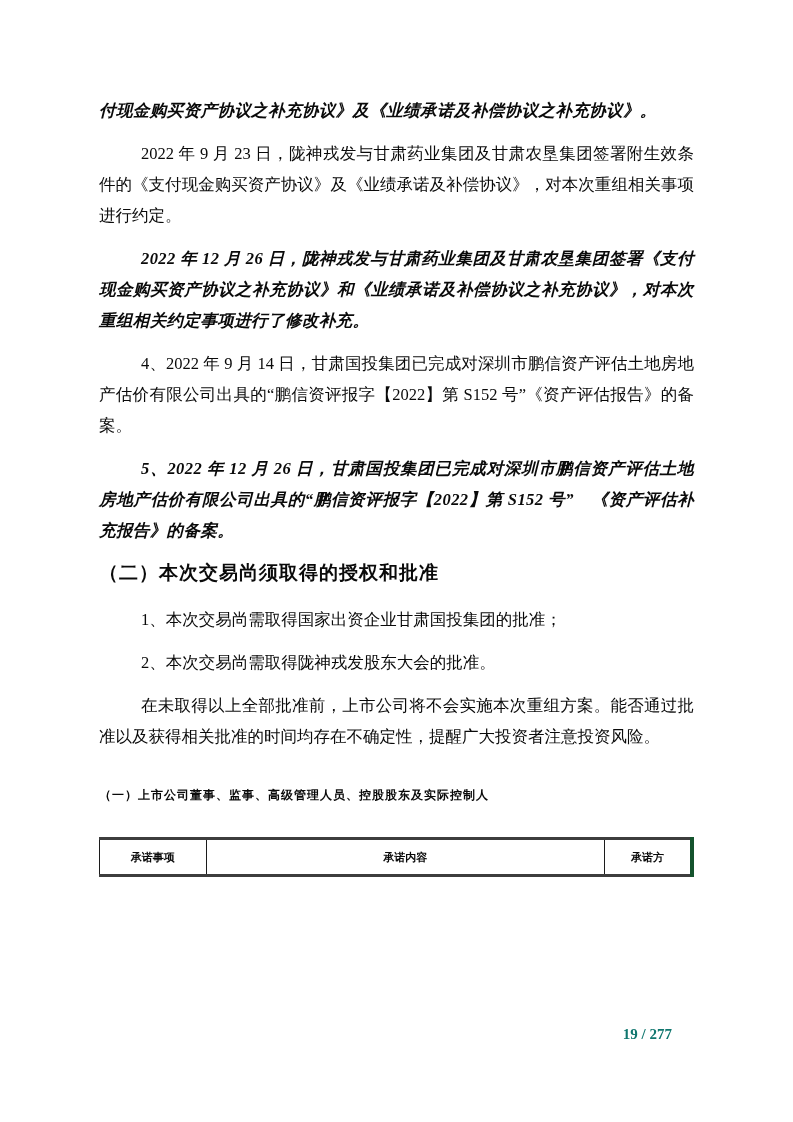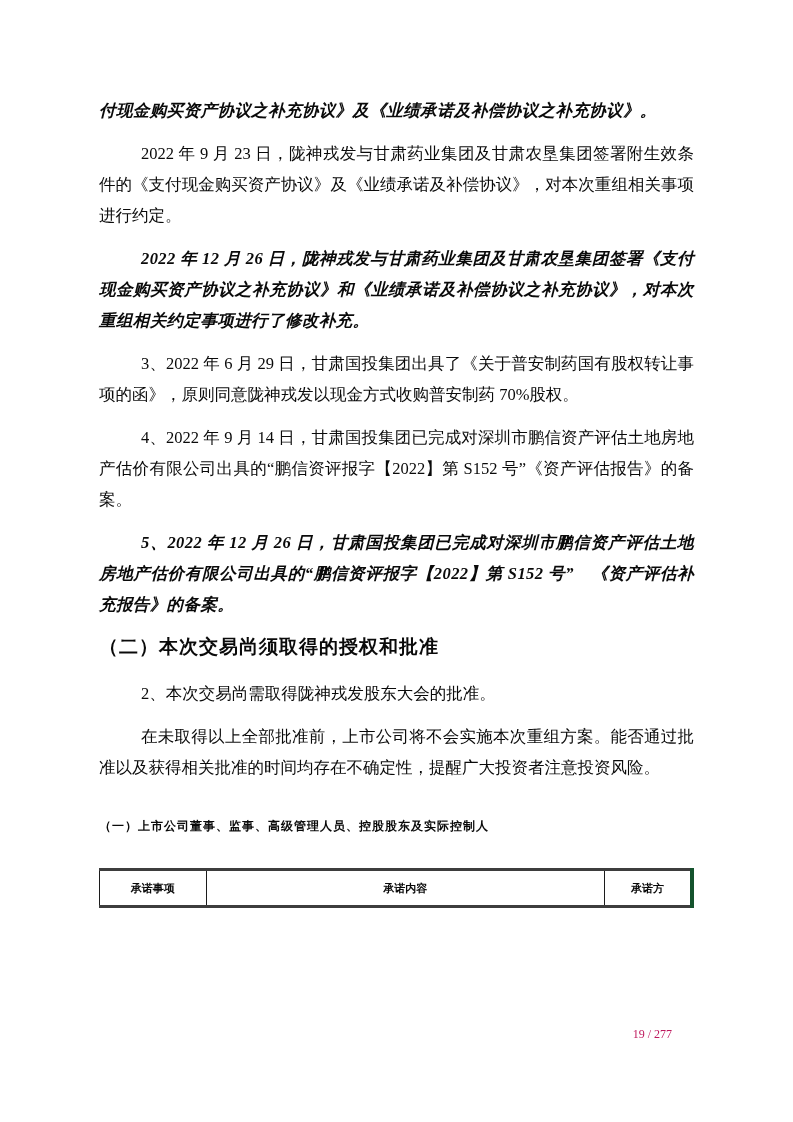--- a/index.html
+++ b/index.html
@@ -82,45 +82,45 @@
   table.commitments th.first { border-left: 1.5px solid #1c1c1c; }
   table.commitments th.last  { border-right: 4px solid #14532d; }
   col.c1 { width: 18%; }
   col.c2 { width: 67.2%; }
   col.c3 { width: 14.8%; }
   .pagenum {
     position: absolute;
     top: 1025px;
     right: 121px;
     font-family: "Liberation Serif", "DejaVu Serif", serif;
-    font-weight: 400;
-    font-size: 12px;
+    font-weight: 700;
+    font-size: 15px;
     line-height: 18px;
-    color: #be185d;
+    color: #0f766e;
   }
 </style>
 </head>
 <body>
 
 <div class="page">
 
   <p class="para bold-kai">付现金购买资产协议之补充协议》及《业绩承诺及补偿协议之补充协议》。</p>
 
   <p class="para indent">2022 年 9 月 23 日，陇神戎发与甘肃药业集团及甘肃农垦集团签署附生效条件的《支付现金购买资产协议》及《业绩承诺及补偿协议》，对本次重组相关事项进行约定。</p>
 
   <p class="para indent bold-kai">2022 年 12 月 26 日，陇神戎发与甘肃药业集团及甘肃农垦集团签署《支付现金购买资产协议之补充协议》和《业绩承诺及补偿协议之补充协议》，对本次重组相关约定事项进行了修改补充。</p>
 
-  <p class="para indent">3、2022 年 6 月 29 日，甘肃国投集团出具了《关于普安制药国有股权转让事项的函》，原则同意陇神戎发以现金方式收购普安制药 70%股权。</p>
 
   <p class="para indent">4、2022 年 9 月 14 日，甘肃国投集团已完成对深圳市鹏信资产评估土地房地产估价有限公司出具的“鹏信资评报字【2022】第 S152 号”《资产评估报告》的备案。</p>
 
   <p class="para indent bold-kai">5、2022 年 12 月 26 日，甘肃国投集团已完成对深圳市鹏信资产评估土地房地产估价有限公司出具的“鹏信资评报字【2022】第 S152 号”　《资产评估补充报告》的备案。</p>
 
   <h3 class="heading-sub">（二）本次交易尚须取得的授权和批准</h3>
 
+  <p class="para indent">1、本次交易尚需取得国家出资企业甘肃国投集团的批准；</p>
 
   <p class="para indent">2、本次交易尚需取得陇神戎发股东大会的批准。</p>
 
   <p class="para indent">在未取得以上全部批准前，上市公司将不会实施本次重组方案。能否通过批准以及获得相关批准的时间均存在不确定性，提醒广大投资者注意投资风险。</p>
 
 
   <h3 class="heading-sub2">
     <span class="hline">（一）上市公司董事、监事、高级管理人员、控股股东及实际控制人</span>
   </h3>
 

